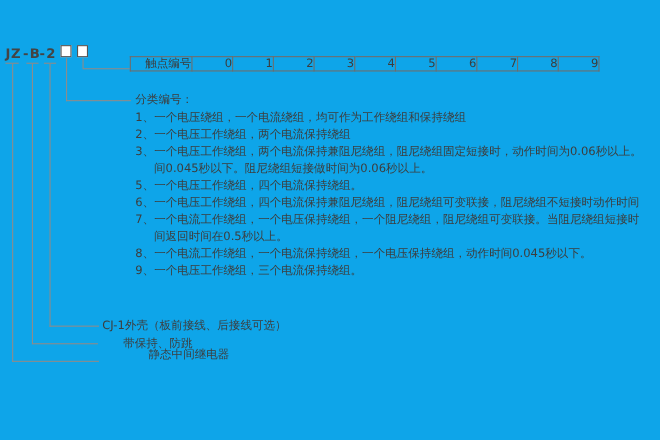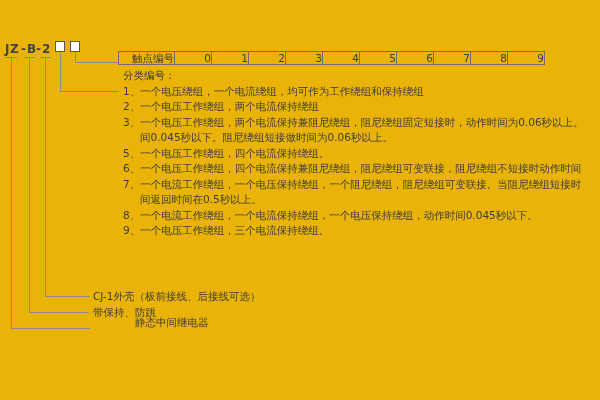--- a/index.html
+++ b/index.html
@@ -1,35 +1,35 @@
 <!DOCTYPE html>
 <html><head>
 <meta charset="utf-8">
 <style>
   html,body { margin:0; padding:0; background:#ffffff; }
   .page {
-    position:relative; width:600px; height:400px; background:#eab308;
+    position:relative; width:600px; height:400px; background:#0ea5e9;
     font-family:"DejaVu Sans", sans-serif; color:#3d3d3d; overflow:hidden;
   }
   
   .hline { position:absolute; height:1px; background:#8c8c8c; }
   .vline { position:absolute; width:1px;  background:#8c8c8c; }
   
   .mpart { position:absolute; top:42px; font-size:12px; font-weight:600; color:#444; letter-spacing:0.5px; }
   .sq { position:absolute; top:41px; width:8px; height:9px; border:1.5px solid #555; background:#fff; }
   
   .ctable { position:absolute; left:118px; top:51px; border-collapse:collapse; table-layout:fixed; }
   .ctable td {
     border:1px solid #6e6e6e; font-size:10.5px; line-height:12px; height:12px;
     text-align:right; padding:0; color:#3d3d3d; white-space:nowrap;
   }
   .ctable td.lbl { width:55px; }
   .ctable td.c   { width:36px; }
   
-  .clist { position:absolute; left:123px; top:68px; width:475px; }
+  .clist { position:absolute; left:123px; top:84px; width:475px; }
   .clist .line { font-size:10.5px; line-height:15.5px; white-space:nowrap; color:#3d3d3d; }
   .clist .cont { padding-left:17px; }
   
   .callout { position:absolute; left:93px; font-size:10.5px; line-height:13px; white-space:nowrap; color:#3d3d3d; }
   .footnote { position:absolute; left:45px; top:341px; font-size:10.5px; line-height:14px; white-space:nowrap; color:#3d3d3d; }
 </style>
 </head>
 <body>
 
 <div class="page">
@@ -87,17 +87,17 @@
     <div class="line cont">间0.045秒以下。阻尼绕组短接做时间为0.06秒以上。</div>
     <div class="line">5、一个电压工作绕组，四个电流保持绕组。</div>
     <div class="line">6、一个电压工作绕组，四个电流保持兼阻尼绕组，阻尼绕组可变联接，阻尼绕组不短接时动作时间</div>
     <div class="line">7、一个电流工作绕组，一个电压保持绕组，一个阻尼绕组，阻尼绕组可变联接。当阻尼绕组短接时</div>
     <div class="line cont">间返回时间在0.5秒以上。</div>
     <div class="line">8、一个电流工作绕组，一个电流保持绕组，一个电压保持绕组，动作时间0.045秒以下。</div>
     <div class="line">9、一个电压工作绕组，三个电流保持绕组。</div>
   </div>
 
   <div class="callout" style="top:290px;">CJ-1外壳（板前接线、后接线可选）</div>
-  <div class="callout" style="top:306px;">带保持、防跳</div>
+  <div class="callout" style="top:306px;margin-left:19px;">带保持、防跳</div>
   <div class="callout" style="top:316px;margin-left:42px;">静态中间继电器</div>
 
 
 </div>
 
 </body></html>

